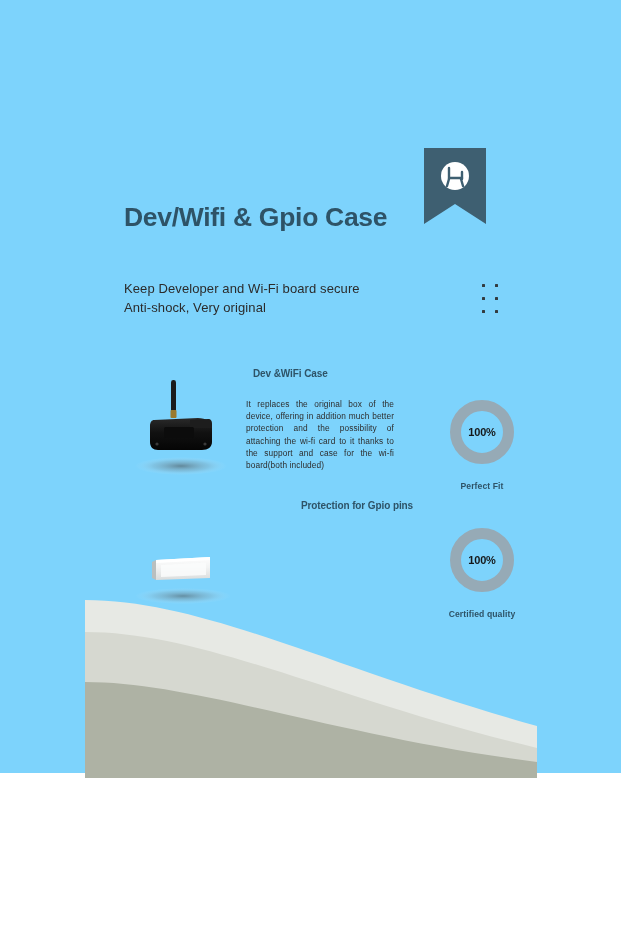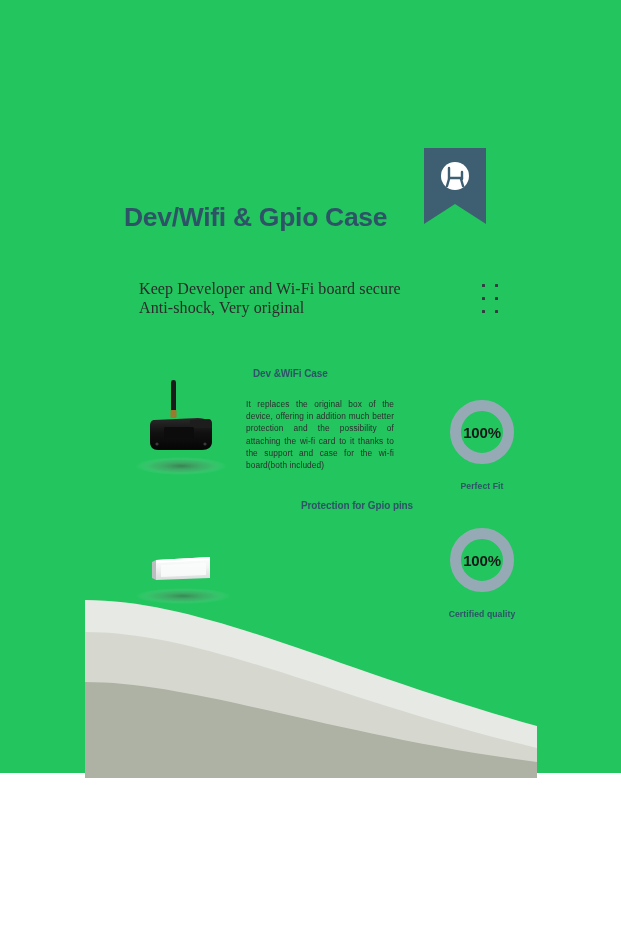--- a/index.html
+++ b/index.html
@@ -15,21 +15,21 @@
     font-family: "Liberation Sans", sans-serif;
     -webkit-font-smoothing: antialiased;
   }
 
   
   .page {
     position: absolute;
     left: 0; top: 0;
     width: 621px;
     height: 773px;
-    background: #22c55e;
+    background: #7dd3fc;
   }
 
   
   .waves {
     position: absolute;
     left: 85px;
     top: 600px;
     width: 452px;
     height: 178px;
     overflow: hidden;
@@ -52,27 +52,26 @@
     top: 202px;
     font-size: 26.5px;
     font-weight: bold;
     letter-spacing: -0.3px;
     color: #2e5367;
     white-space: nowrap;
   }
 
   .subtitle-block {
     position: absolute;
-    left: 139px;
+    left: 124px;
     top: 279px;
     color: #2b2b2b;
-    font-size: 16px;
+    font-size: 13px;
     line-height: 19px;
     letter-spacing: 0.1px;
-    font-family: Liberation Serif, serif;
   }
   .subtitle-line { white-space: nowrap; }
 
   
   .dot-grid {
     position: absolute;
     left: 482px;
     top: 284px;
     display: grid;
     grid-template-columns: repeat(2, 13px);
@@ -127,21 +126,21 @@
     border-radius: 50%;
     border: 11px solid #96aab6;
     box-sizing: border-box;
   }
   .donut .pct {
     position: absolute;
     inset: 0;
     display: flex;
     align-items: center;
     justify-content: center;
-    font-size: 15px;
+    font-size: 11px;
     font-weight: bold;
     color: #15181a;
     letter-spacing: -0.2px;
   }
   .donut-label {
     margin-top: 17px;
     font-size: 8.6px;
     font-weight: bold;
     color: #2e5367;
     white-space: nowrap;

